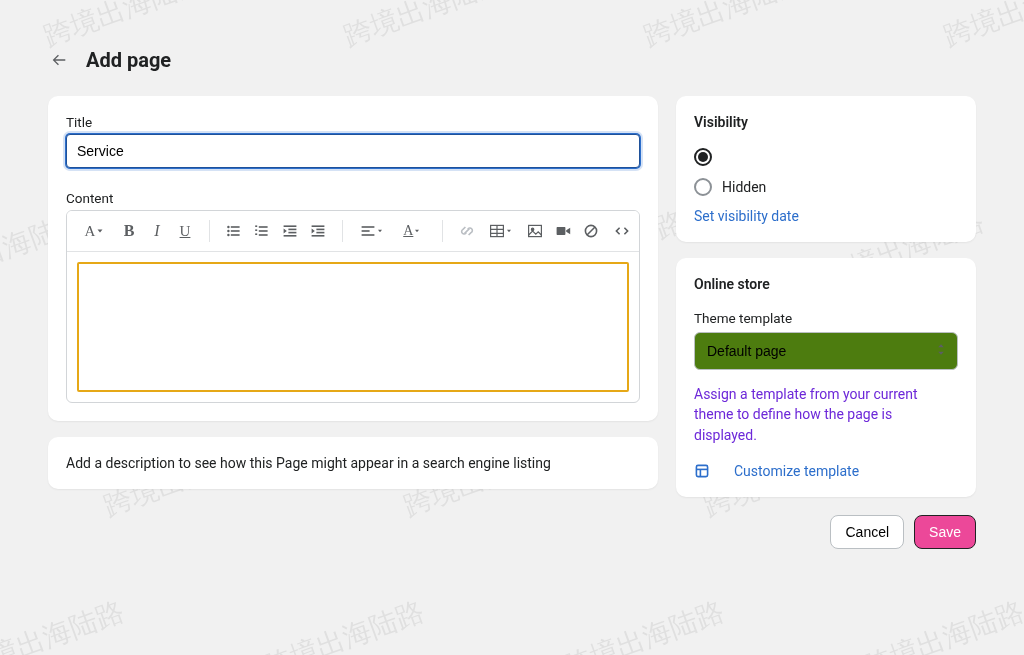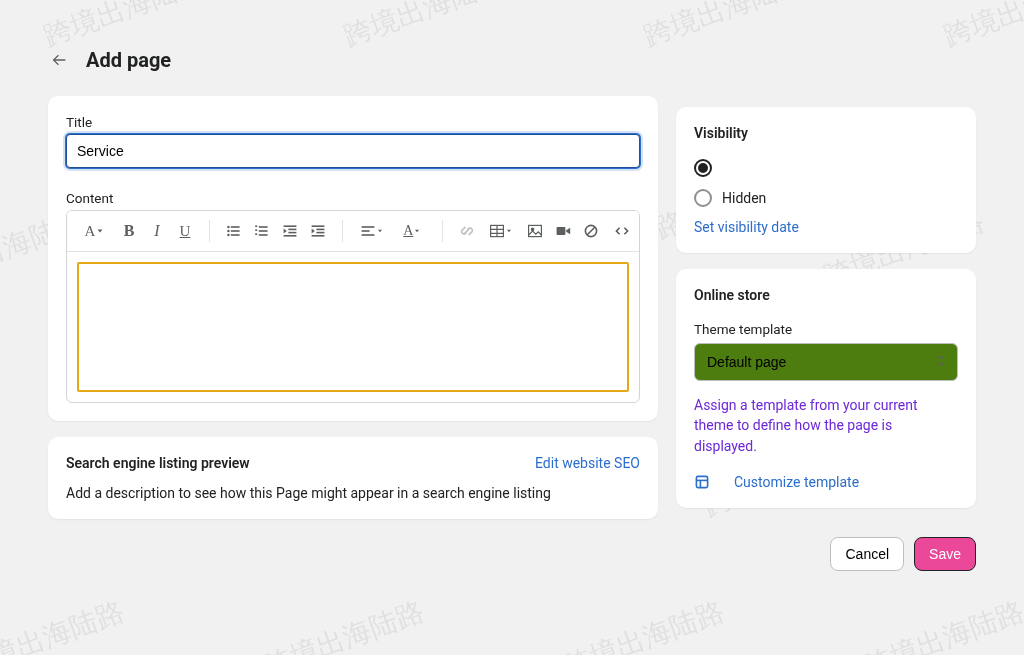--- a/index.html
+++ b/index.html
@@ -18,21 +18,21 @@
   }
   .watermark-layer span {
     position: absolute; color: rgba(0,0,0,0.07); font-size: 28px; font-weight: 500;
     transform: rotate(-20deg); white-space: nowrap;
   }
   .page-wrap { position: relative; z-index: 1; padding: 48px 48px 0 48px; }
   .header { display: flex; align-items: center; gap: 16px; margin-bottom: 24px; }
   .back-btn { background: none; border: none; cursor: pointer; color: #5c5f62; padding: 2px; }
   .back-btn svg { display:block; }
   h1.page-title { font-size: 20px; font-weight: 700; }
-  .layout { display: flex; gap: 18px; align-items: center; }
+  .layout { display: flex; gap: 18px; align-items: flex-start; }
   .col-main { width: 610px; display: flex; flex-direction: column; gap: 16px; }
   .col-side { width: 300px; display: flex; flex-direction: column; gap: 16px; }
   .card {
     background: #fff; border-radius: 10px; box-shadow: 0 1px 2px rgba(0,0,0,0.06);
     padding: 18px 18px;
   }
   .field-label { font-size: 13.5px; margin-bottom: 4px; color: #202223; }
   .title-input {
     width: 100%; padding: 8px 10px; font-size: 14px; border: 1px solid #8c9196;
     border-radius: 4px; outline: none;
@@ -257,24 +257,20 @@
                     <path d="M7 6l-4 4 4 4M13 6l4 4-4 4"></path>
                   </svg>
               </button>
             </div>
             <div class="editor-body" contenteditable="true" style=""></div>
           </div>
         </div>
       </div>
 
       <div class="card">
-        <div class="seo-card-head">
-          <div class="seo-title">Search engine listing preview</div>
-          <a class="link">Edit website SEO</a>
-        </div>
         <div class="seo-desc">Add a description to see how this Page might appear in a search engine listing</div>
       </div>
     </div>
 
     <div class="col-side">
       <div class="card side-card">
         <div class="side-title">Visibility</div>
         <label class="radio-row">
           <span class="radio checked"></span>
         </label>

